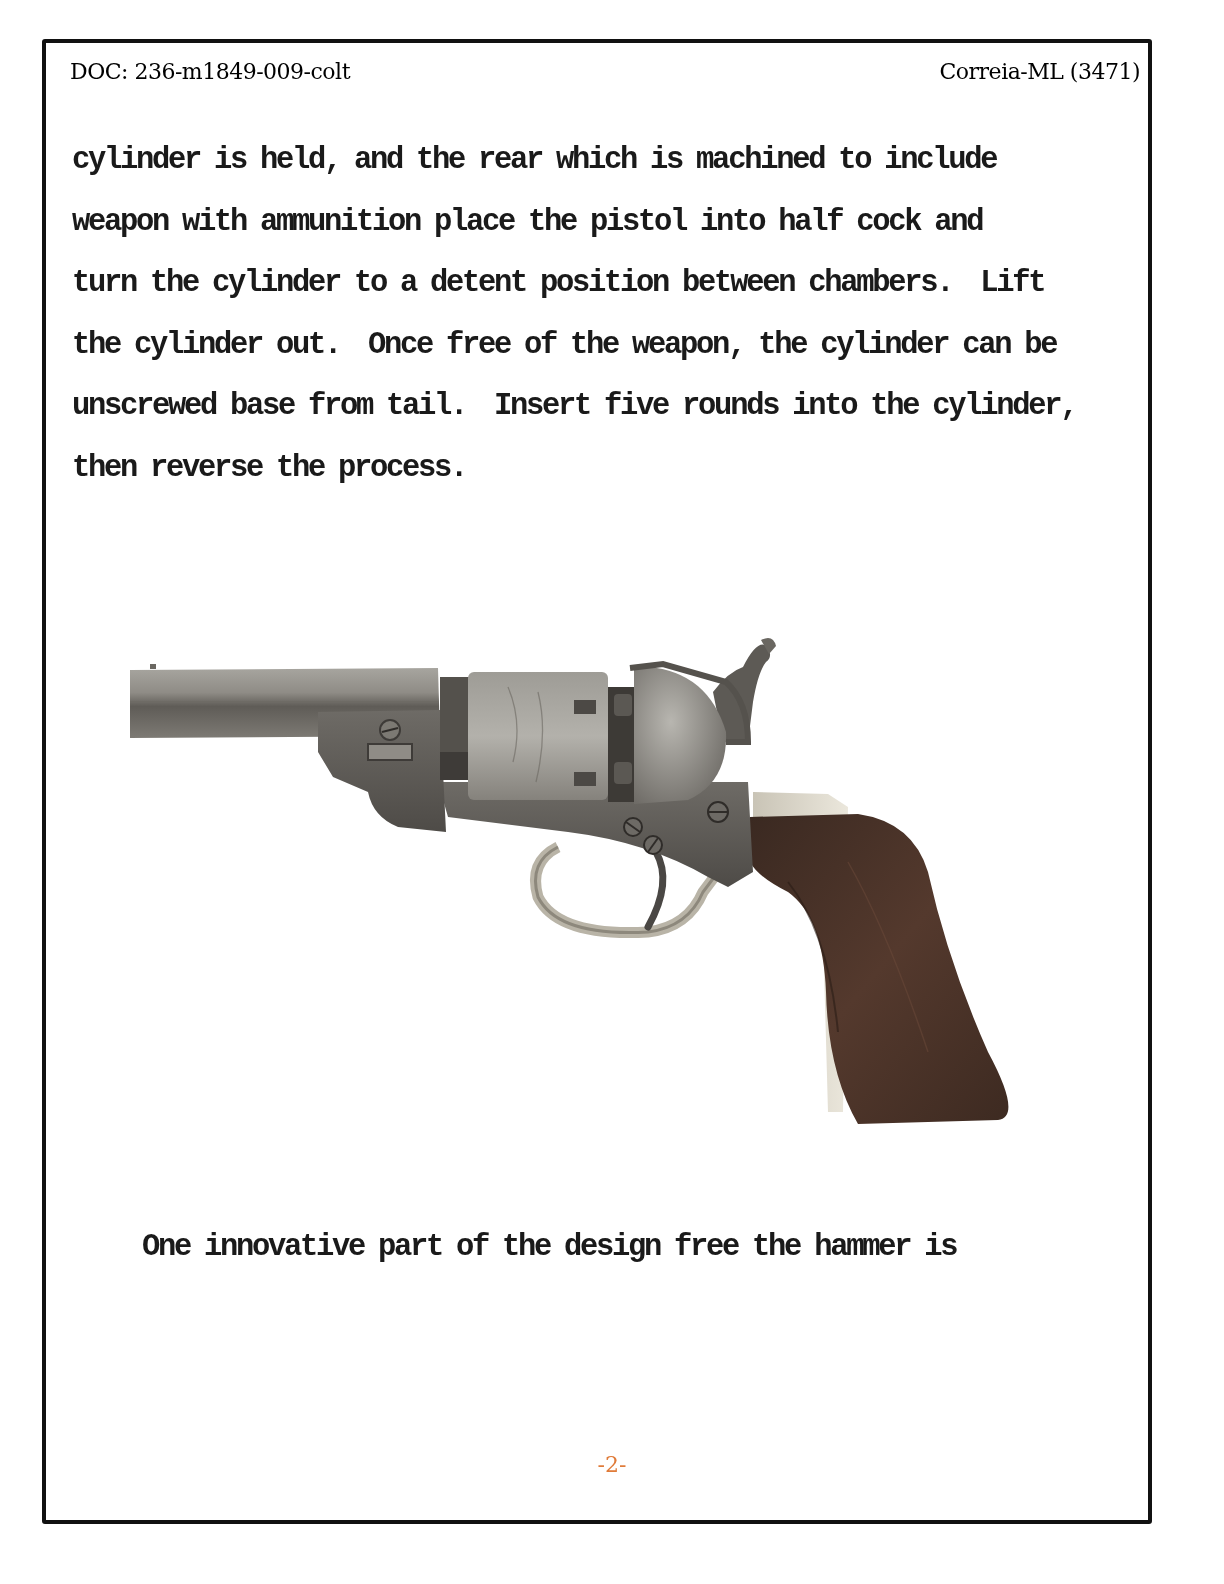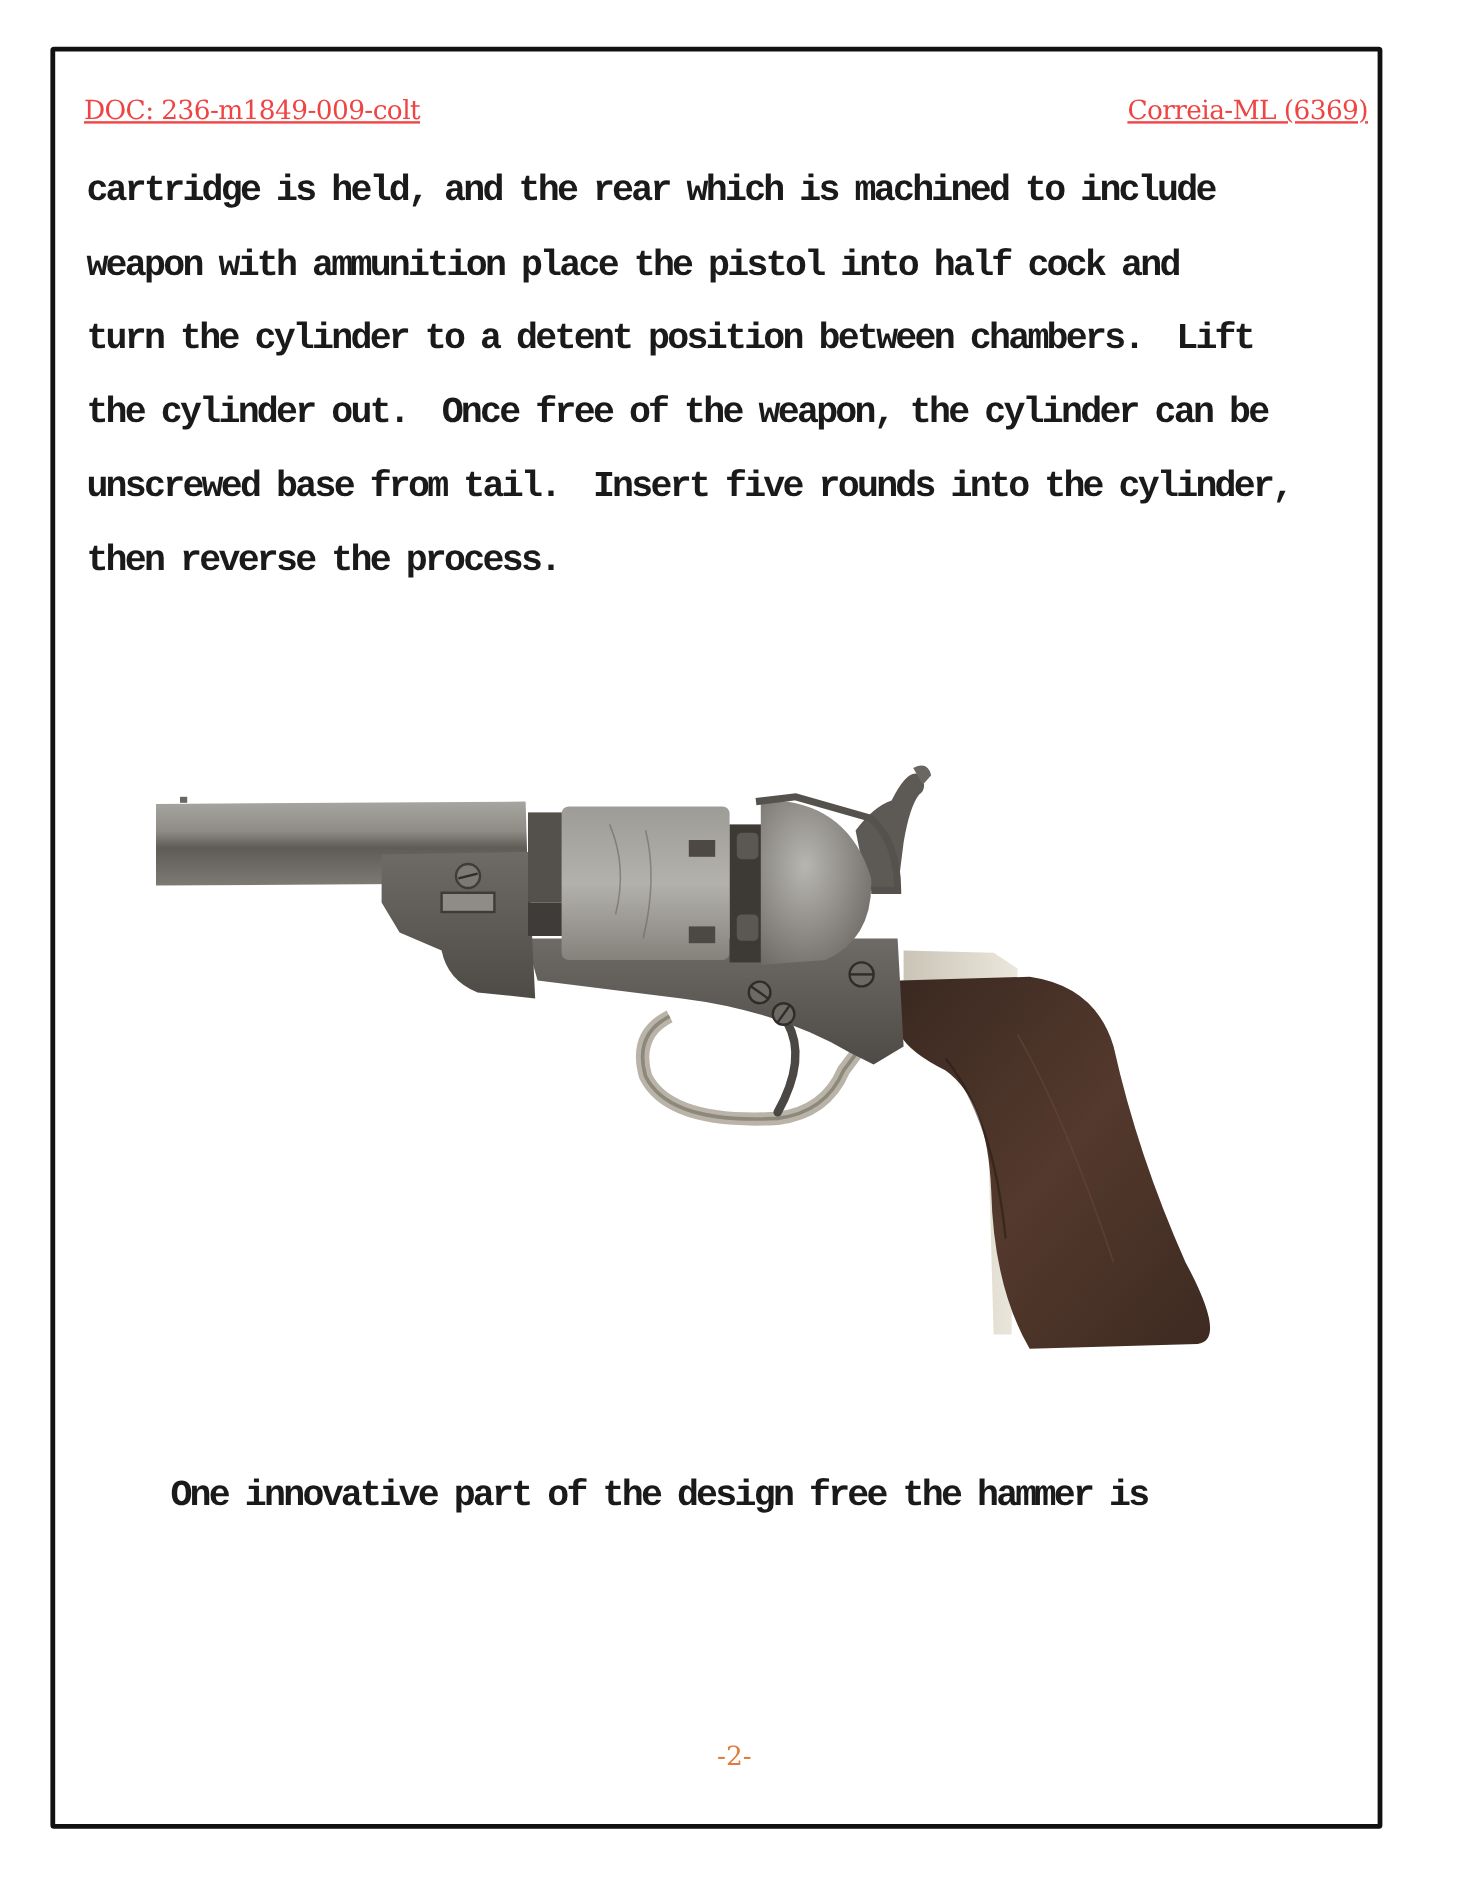--- a/index.html
+++ b/index.html
@@ -19,27 +19,26 @@
       top: 39px;
       width: 1102px;
       height: 1477px;
       border: 4px solid #111111;
       border-radius: 3px;
       box-sizing: content-box;
       background: #ffffff;
     }
     .header-left, .header-right {
       position: absolute;
-      top: 80px;
+      top: 59px;
       font-family: "DejaVu Serif", serif;
       font-size: 22px;
-      color: #ef4444;
+      color: #000000;
       letter-spacing: -0.5px;
       white-space: nowrap;
-      text-decoration: underline;
     }
     .header-left { left: 70px; }
     .header-right { right: 84px; }
     .body-text {
       position: absolute;
       left: 72px;
       width: 1070px;
       font-family: "Liberation Mono", "DejaVu Sans Mono", monospace;
       font-weight: bold;
       font-size: 30.5px;
@@ -72,24 +71,24 @@
       font-size: 22px;
       color: #E07B39;
     }
   </style>
 </head>
 <body>
 
 <div class="page-frame"></div>
 
 <div class="header-left">DOC: 236-m1849-009-colt</div>
-<div class="header-right">Correia-ML (6369)</div>
+<div class="header-right">Correia-ML (3471)</div>
 
 <div class="body-text para-top">
-  <span class="line">cartridge is held, and the rear which is machined to include</span>
+  <span class="line">cylinder is held, and the rear which is machined to include</span>
   <span class="line">weapon with ammunition place the pistol into half cock and</span>
   <span class="line">turn the cylinder to a detent position between chambers.  Lift</span>
   <span class="line">the cylinder out.  Once free of the weapon, the cylinder can be</span>
   <span class="line">unscrewed base from tail.  Insert five rounds into the cylinder,</span>
   <span class="line">then reverse the process.</span>
 </div>
 
 <div class="figure">
   <svg width="910" height="505" viewBox="0 0 910 505" xmlns="http://www.w3.org/2000/svg">
     <defs>

